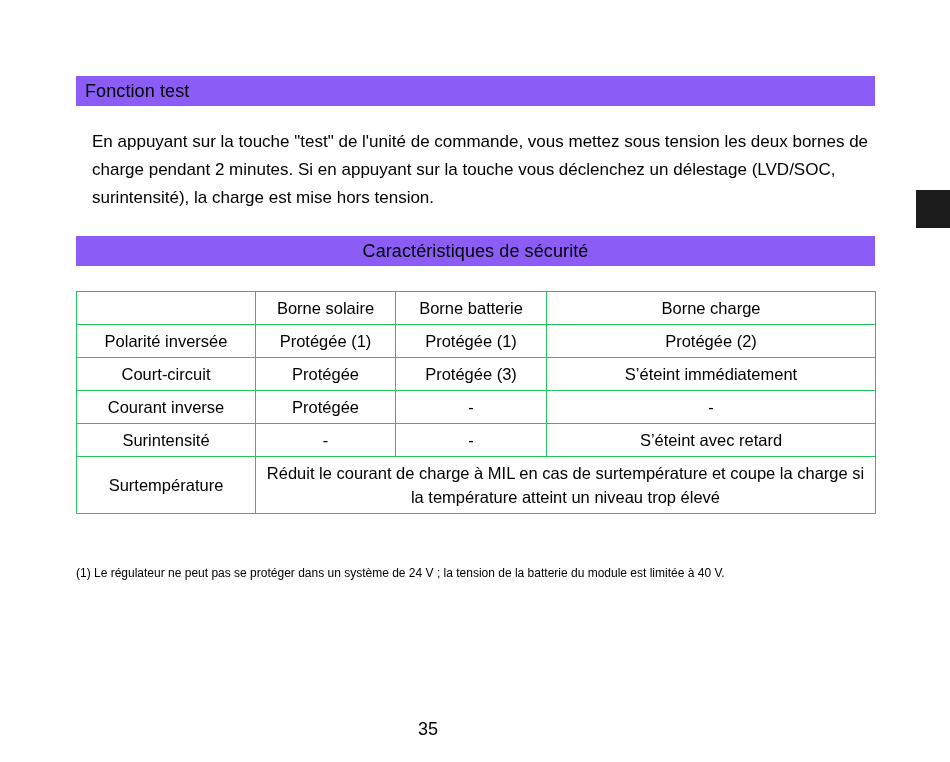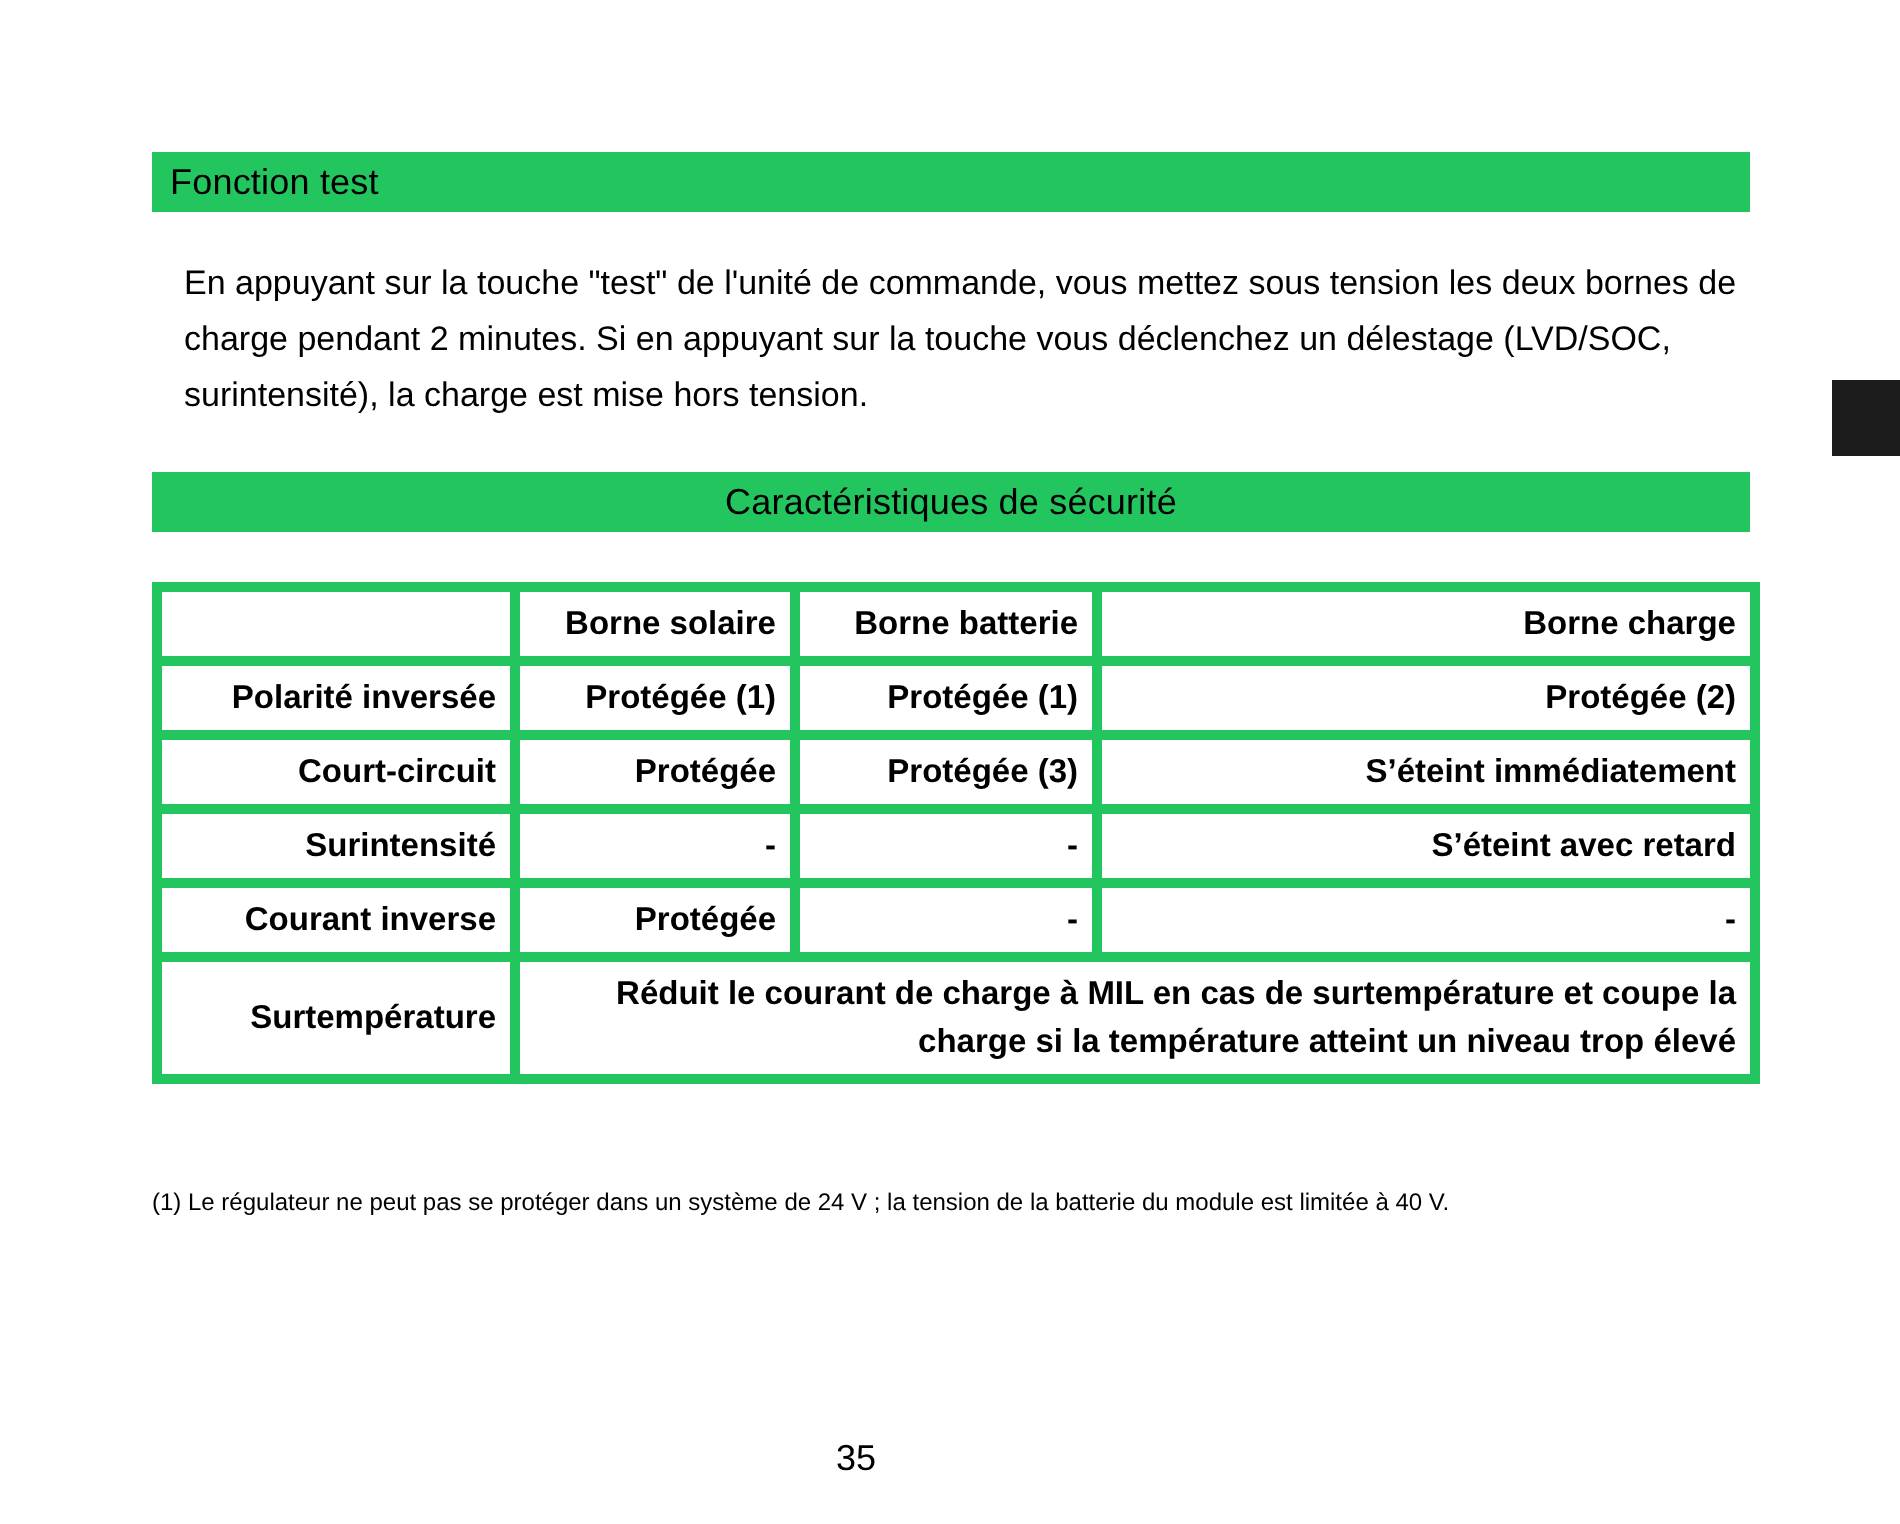--- a/index.html
+++ b/index.html
@@ -11,21 +11,21 @@
     position: relative;
     overflow: hidden;
   }
   .content {
     position: absolute;
     left: 76px;
     top: 76px;
     width: 799px;
   }
   .section-header {
-    background: #22c55e;
+    background: #8b5cf6;
     height: 30px;
     display: flex;
     align-items: center;
     padding: 0 9px;
     font-size: 18px;
     letter-spacing: 0.1px;
   }
   .section-header.second { margin-top: 24px; justify-content: center; }
   .body-text {
     margin-top: 22px;
@@ -39,25 +39,25 @@
     margin-top: 25px;
     font-size: 16.5px;
     table-layout: fixed;
   }
   table.security-table col.c0 { width: 179px; }
   table.security-table col.c1 { width: 140px; }
   table.security-table col.c2 { width: 151px; }
   table.security-table col.c3 { width: 329px; }
   table.security-table th,
   table.security-table td {
-    border: 5px solid #22c55e;
+    border: 1px solid #22c55e;
     padding: 4px 7px;
-    text-align: right;
+    text-align: center;
     vertical-align: middle;
-    font-weight: bold;
+    font-weight: normal;
     height: 32px;
     line-height: 24px;
   }
   table.security-table td.span-cell {
     height: 52px;
   }
   .footnote {
     margin-top: 48px;
     font-size: 12px;
     line-height: 23px;
@@ -116,30 +116,30 @@
         <td>Protégée (1)</td>
         <td>Protégée (2)</td>
       </tr>
       <tr>
         <td>Court-circuit</td>
         <td>Protégée</td>
         <td>Protégée (3)</td>
         <td>S’éteint immédiatement</td>
       </tr>
       <tr>
+        <td>Courant inverse</td>
+        <td>Protégée</td>
+        <td>-</td>
+        <td>-</td>
+      </tr>
+      <tr>
         <td>Surintensité</td>
         <td>-</td>
         <td>-</td>
         <td>S’éteint avec retard</td>
-      </tr>
-      <tr>
-        <td>Courant inverse</td>
-        <td>Protégée</td>
-        <td>-</td>
-        <td>-</td>
       </tr>
       <tr>
         <td class="span-cell">Surtempérature</td>
         <td class="span-cell" colspan="3">Réduit le courant de charge à MIL en cas de surtempérature et coupe la charge si la température atteint un niveau trop élevé</td>
       </tr>
     </tbody>
   </table>
 
   <p class="footnote">(1) Le régulateur ne peut pas se protéger dans un système de 24 V ; la tension de la batterie du module est limitée à 40 V.</p>
 

